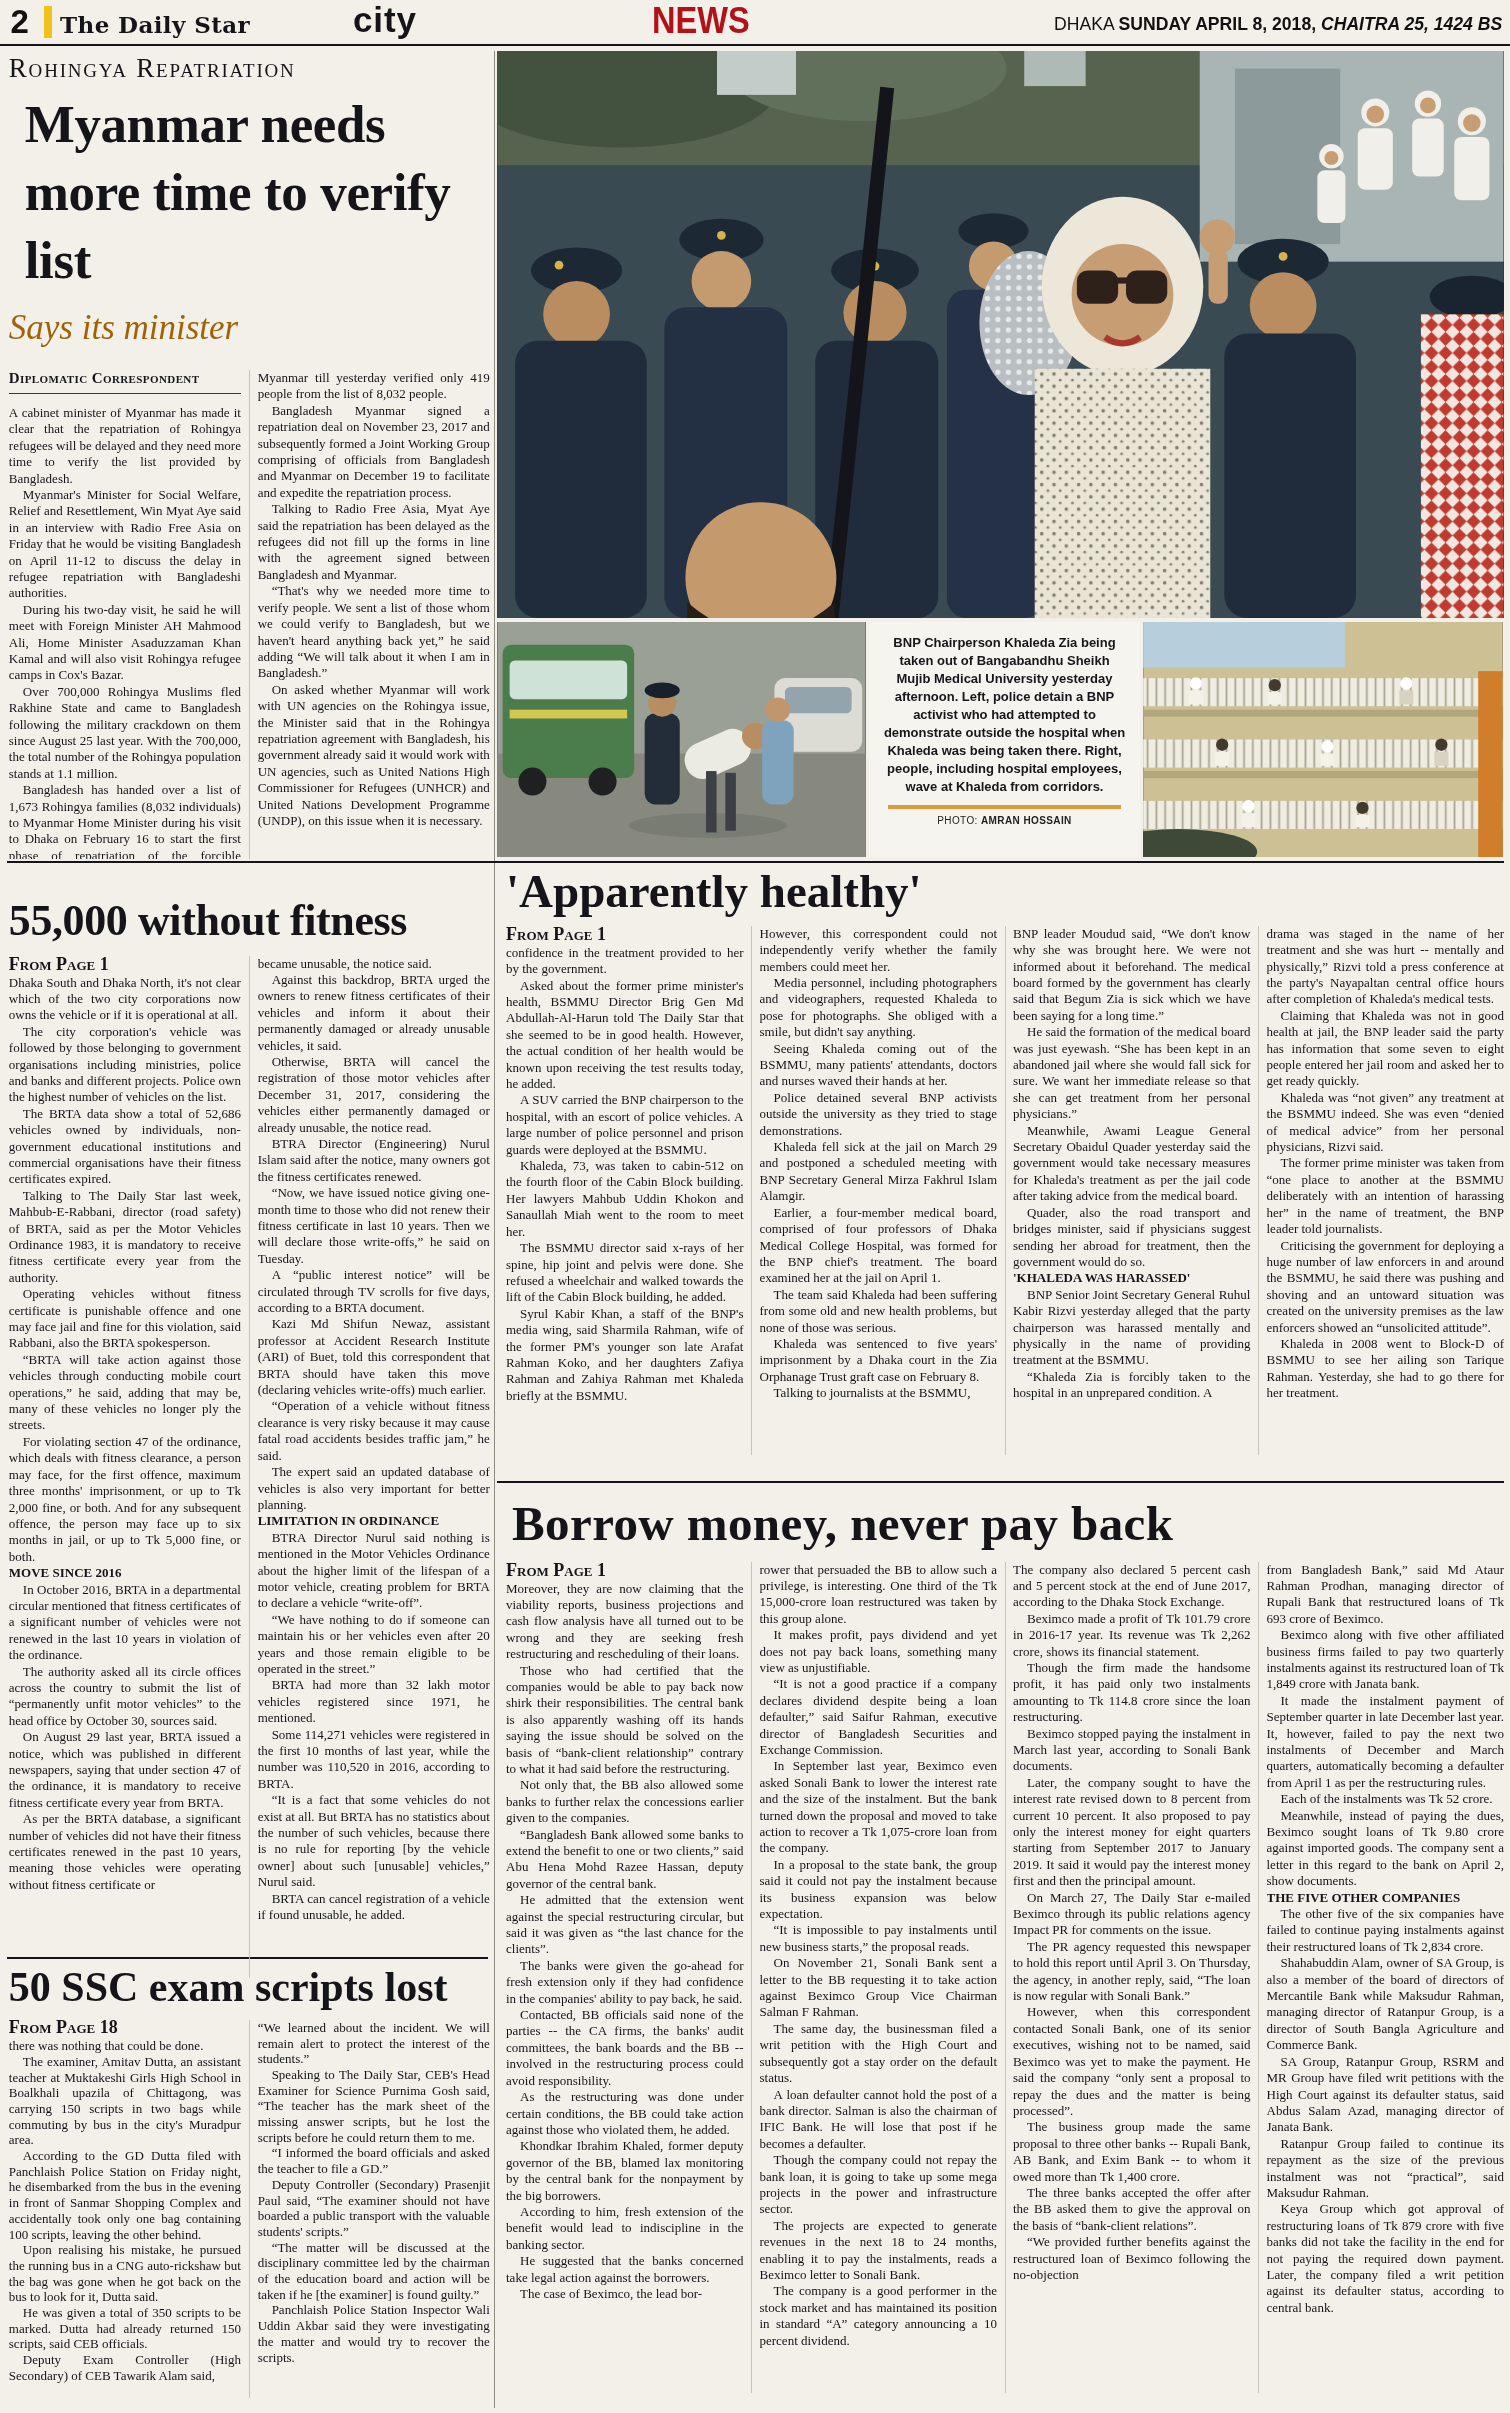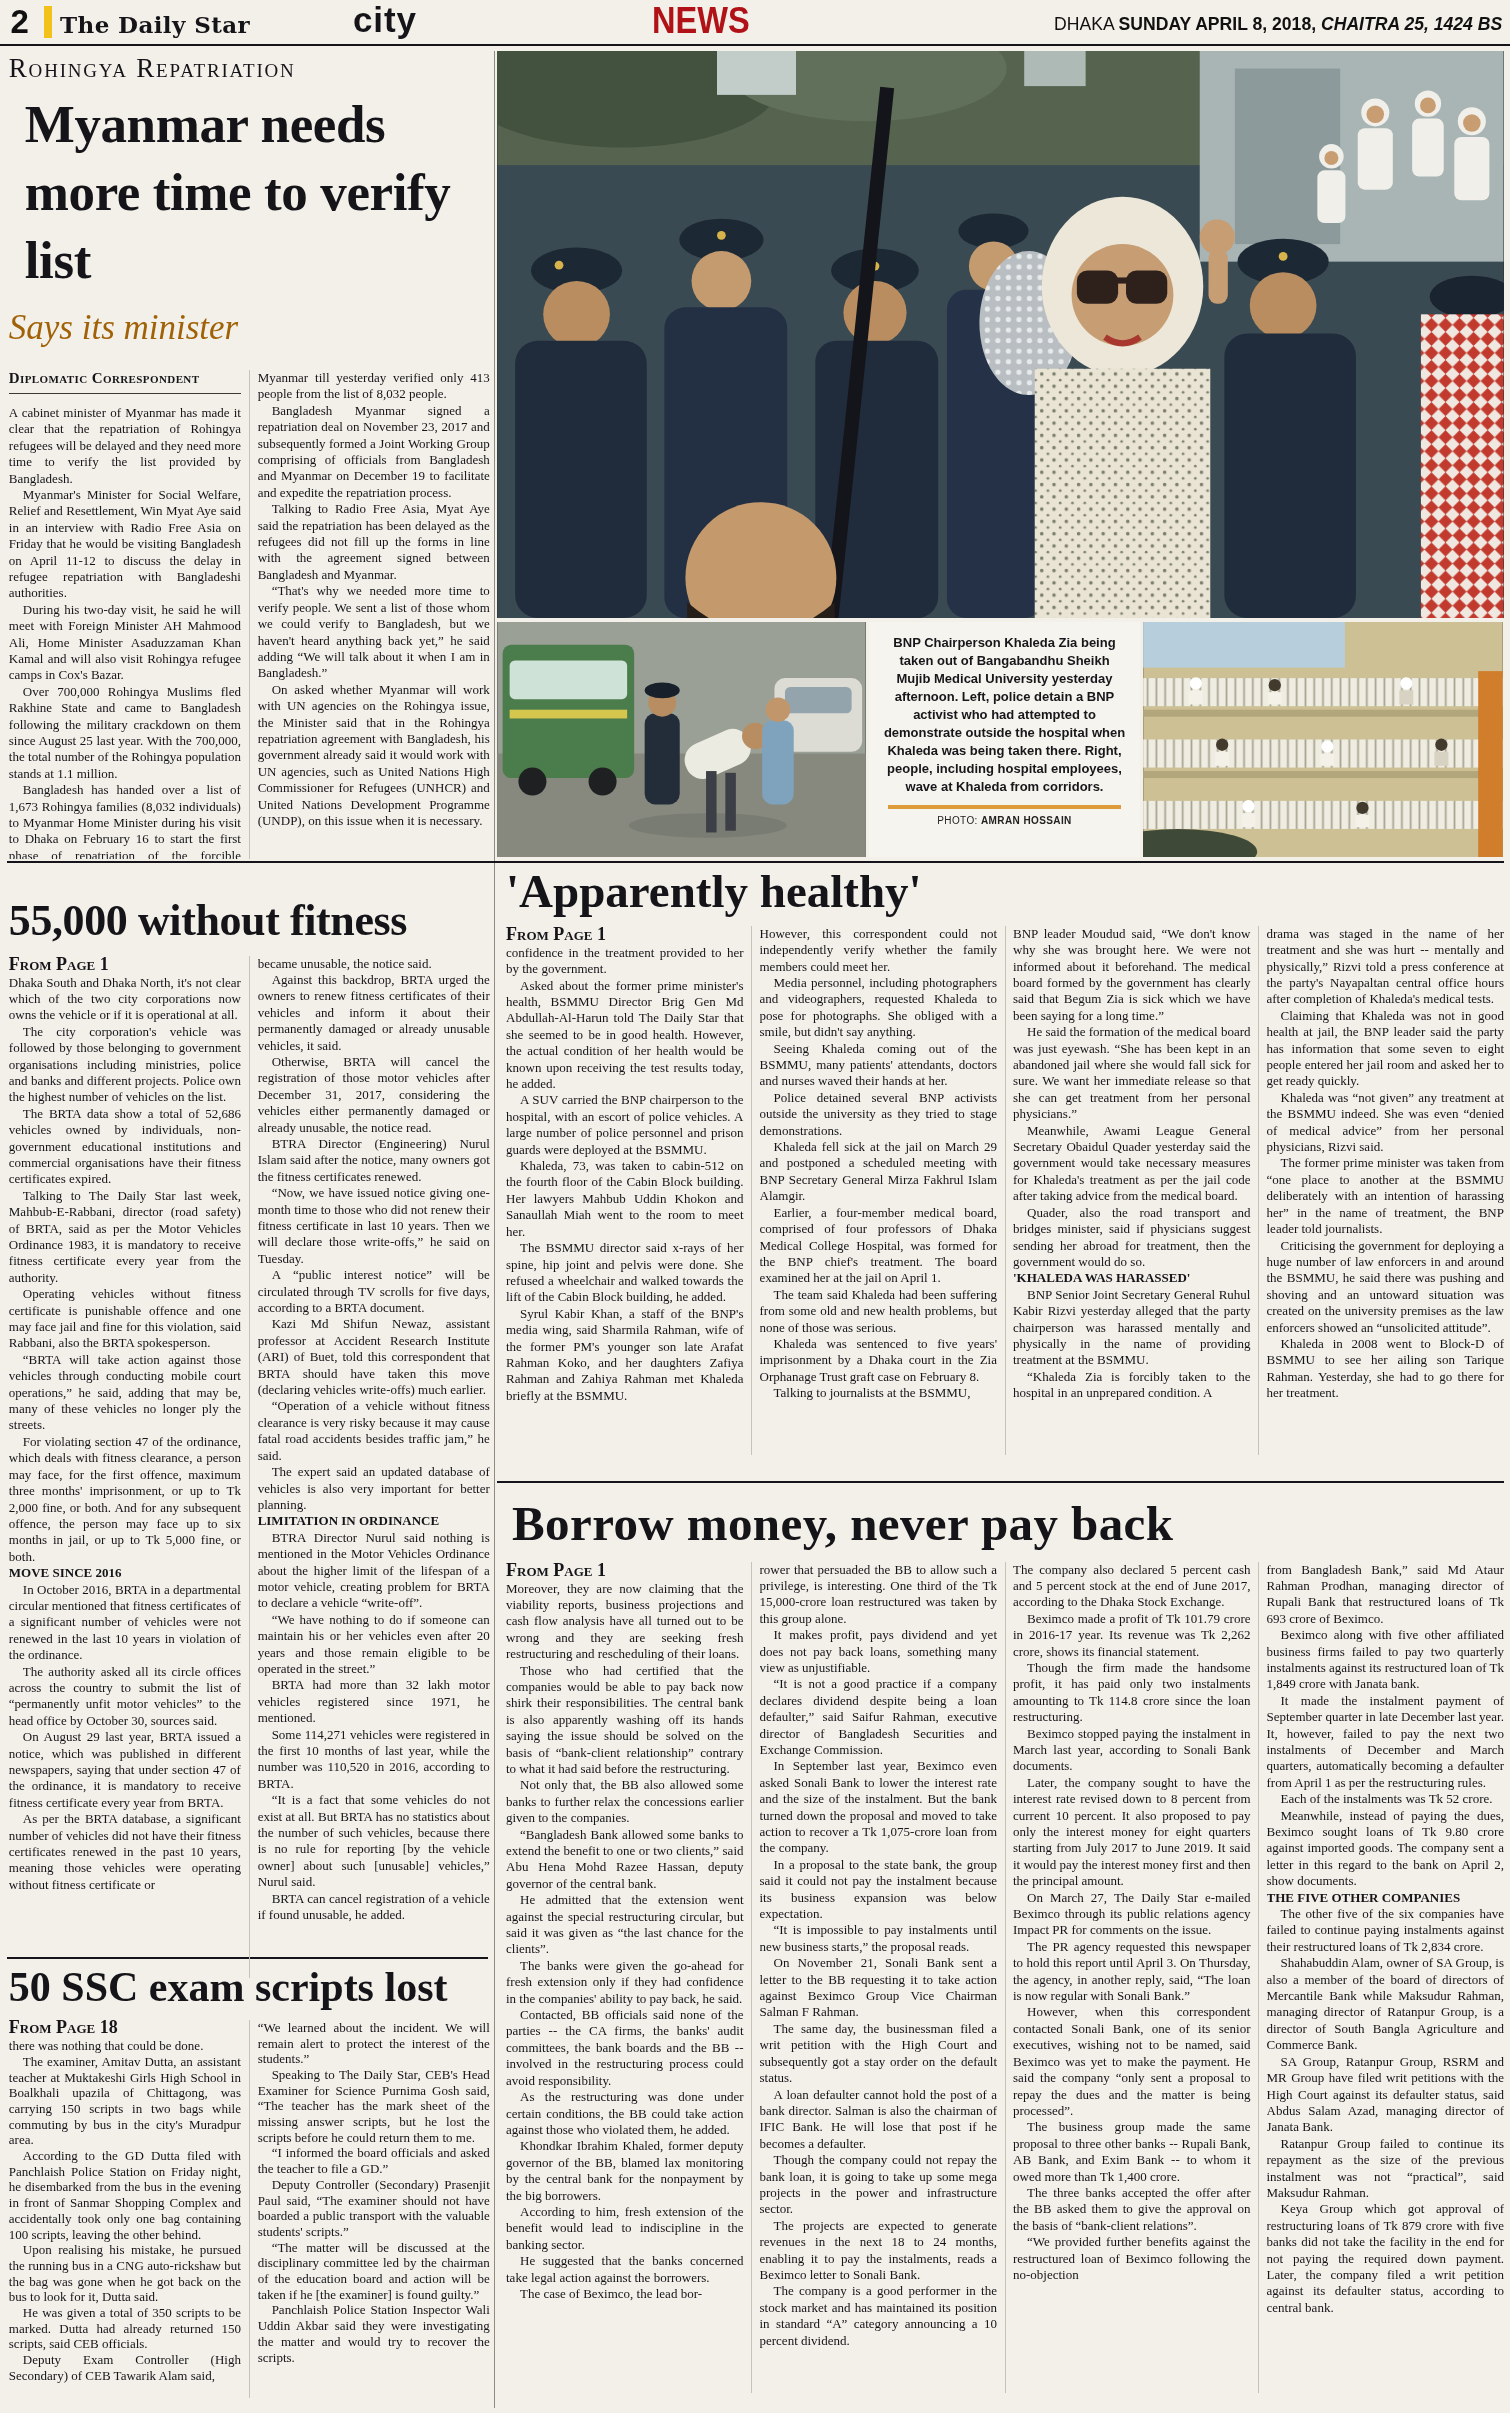--- a/index.html
+++ b/index.html
@@ -98,21 +98,21 @@
         <div class="colin">
             <p class="para">A cabinet minister of Myanmar has made it clear that the repatriation of Rohingya refugees will be delayed and they need more time to verify the list provided by Bangladesh.</p>
             <p class="para">Myanmar's Minister for Social Welfare, Relief and Resettlement, Win Myat Aye said in an interview with Radio Free Asia on Friday that he would be visiting Bangladesh on April 11-12 to discuss the delay in refugee repatriation with Bangladeshi authorities.</p>
             <p class="para">During his two-day visit, he said he will meet with Foreign Minister AH Mahmood Ali, Home Minister Asaduzzaman Khan Kamal and will also visit Rohingya refugee camps in Cox's Bazar.</p>
             <p class="para">Over 700,000 Rohingya Muslims fled Rakhine State and came to Bangladesh following the military crackdown on them since August 25 last year. With the 700,000, the total number of the Rohingya population stands at 1.1 million.</p>
             <p class="para">Bangladesh has handed over a list of 1,673 Rohingya families (8,032 individuals) to Myanmar Home Minister during his visit to Dhaka on February 16 to start the first phase of repatriation of the forcible displaced people to their homeland in Rakhine state. But the</p>
           </div>
       </div>
       <div class="col">
         <div class="colin">
-            <p class="para">Myanmar till yesterday verified only 413 people from the list of 8,032 people.</p>
+            <p class="para">Myanmar till yesterday verified only 419 people from the list of 8,032 people.</p>
             <p class="para">Bangladesh Myanmar signed a repatriation deal on November 23, 2017 and subsequently formed a Joint Working Group comprising of officials from Bangladesh and Myanmar on December 19 to facilitate and expedite the repatriation process.</p>
             <p class="para">Talking to Radio Free Asia, Myat Aye said the repatriation has been delayed as the refugees did not fill up the forms in line with the agreement signed between Bangladesh and Myanmar.</p>
             <p class="para">“That's why we needed more time to verify people. We sent a list of those whom we could verify to Bangladesh, but we haven't heard anything back yet,” he said adding “We will talk about it when I am in Bangladesh.”</p>
             <p class="para">On asked whether Myanmar will work with UN agencies on the Rohingya issue, the Minister said that in the Rohingya repatriation agreement with Bangladesh, his government already said it would work with UN agencies, such as United Nations High Commissioner for Refugees (UNHCR) and United Nations Development Programme (UNDP), on this issue when it is necessary.</p>
           </div>
       </div>
     </div>
   </section>
 
   <div id="photos">
@@ -400,21 +400,21 @@
             <p class="para">The projects are expected to generate revenues in the next 18 to 24 months, enabling it to pay the instalments, reads a Beximco letter to Sonali Bank.</p>
             <p class="para">The company is a good performer in the stock market and has maintained its position in standard “A” category announcing a 10 percent dividend.</p>
           </div>
       </div>
       <div class="col">
         <div class="colin">
             <p class="para">The company also declared 5 percent cash and 5 percent stock at the end of June 2017, according to the Dhaka Stock Exchange.</p>
             <p class="para">Beximco made a profit of Tk 101.79 crore in 2016-17 year. Its revenue was Tk 2,262 crore, shows its financial statement.</p>
             <p class="para">Though the firm made the handsome profit, it has paid only two instalments amounting to Tk 114.8 crore since the loan restructuring.</p>
             <p class="para">Beximco stopped paying the instalment in March last year, according to Sonali Bank documents.</p>
-            <p class="para">Later, the company sought to have the interest rate revised down to 8 percent from current 10 percent. It also proposed to pay only the interest money for eight quarters starting from July 2017 to June 2019. It said it would pay the interest money first and then the principal amount.</p>
+            <p class="para">Later, the company sought to have the interest rate revised down to 8 percent from current 10 percent. It also proposed to pay only the interest money for eight quarters starting from September 2017 to January 2019. It said it would pay the interest money first and then the principal amount.</p>
             <p class="para">On March 27, The Daily Star e-mailed Beximco through its public relations agency Impact PR for comments on the issue.</p>
             <p class="para">The PR agency requested this newspaper to hold this report until April 3. On Thursday, the agency, in another reply, said, “The loan is now regular with Sonali Bank.”</p>
             <p class="para">However, when this correspondent contacted Sonali Bank, one of its senior executives, wishing not to be named, said Beximco was yet to make the payment. He said the company “only sent a proposal to repay the dues and the matter is being processed”.</p>
             <p class="para">The business group made the same proposal to three other banks -- Rupali Bank, AB Bank, and Exim Bank -- to whom it owed more than Tk 1,400 crore.</p>
             <p class="para">The three banks accepted the offer after the BB asked them to give the approval on the basis of “bank-client relations”.</p>
             <p class="para">“We provided further benefits against the restructured loan of Beximco following the no-objection</p>
           </div>
       </div>
       <div class="col">
         <div class="colin">

